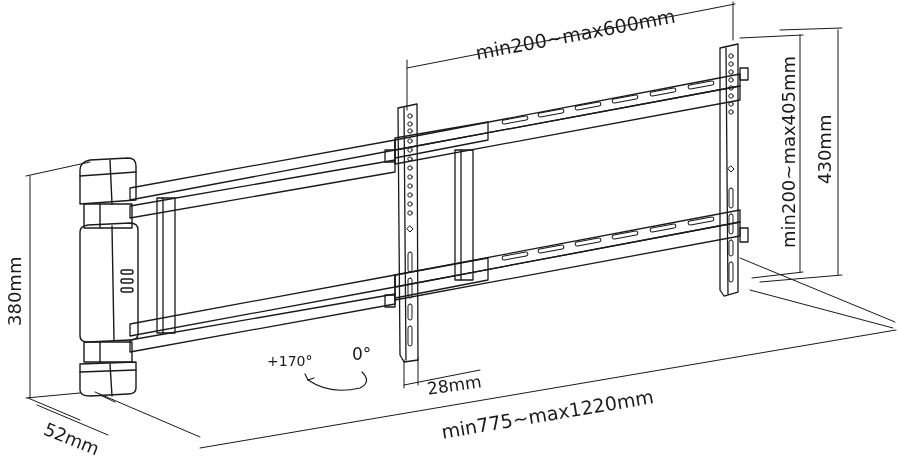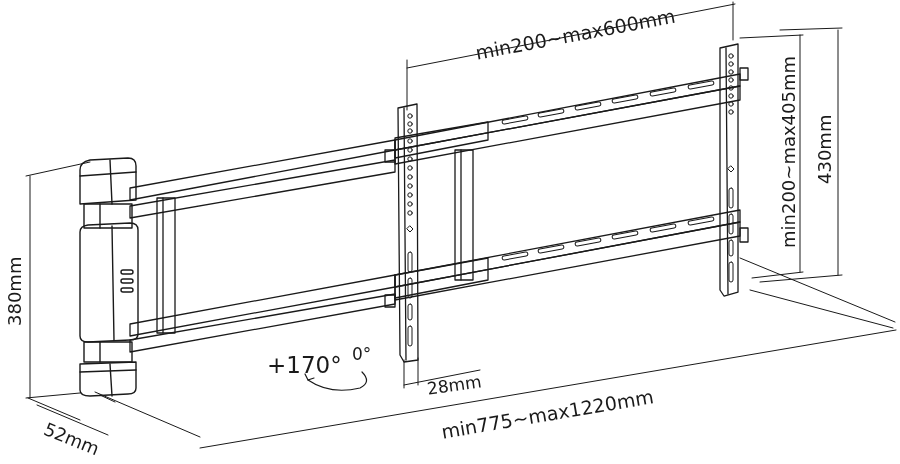--- a/index.html
+++ b/index.html
@@ -166,15 +166,15 @@
   </g>
 </svg>
 
 <div class="lbl" style="left:474px; top:44px; font-size:19px; transform: rotate(-10.6deg);">min200~max600mm</div>
 <div class="lbl" style="left:780px; top:248px; font-size:18px; transform: rotate(-90deg);">min200~max405mm</div>
 <div class="lbl" style="left:816px; top:184px; font-size:18px; transform: rotate(-90deg);">430mm</div>
 <div class="lbl" style="left:6px; top:326px; font-size:18px; transform: rotate(-90deg);">380mm</div>
 <div class="lbl" style="left:48px; top:420px; font-size:18px; transform: rotate(22deg);">52mm</div>
 <div class="lbl" style="left:426px; top:381px; font-size:17px; transform: rotate(-8deg);">28mm</div>
 <div class="lbl" style="left:440px; top:423px; font-size:19px; transform: rotate(-9.6deg);">min775~max1220mm</div>
-<div class="lbl" style="left:267px; top:354px; font-size:23px;">+170°</div>
+<div class="lbl" style="left:267px; top:354px; font-size:14px;">+170°</div>
 <div class="lbl" style="left:352px; top:346px; font-size:17px;">0°</div>
 </div>
 
 </body></html>

